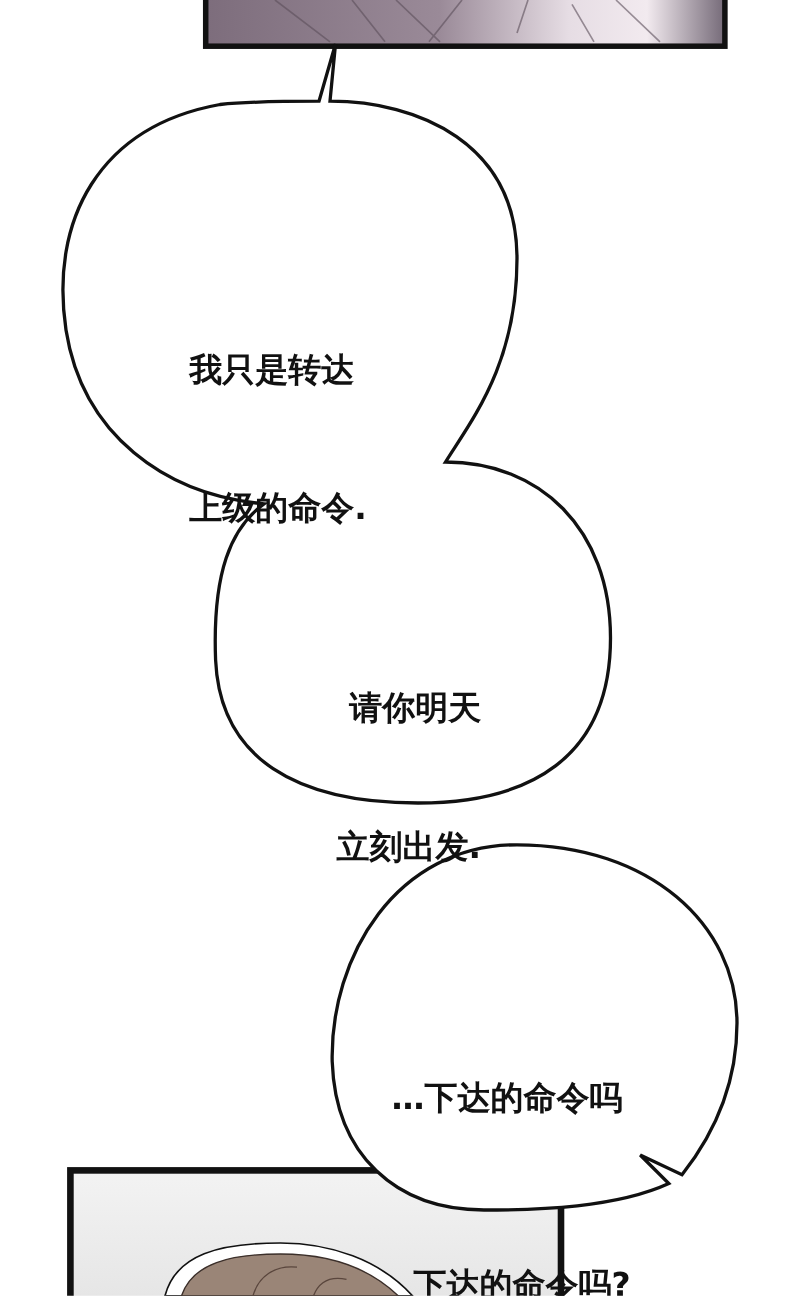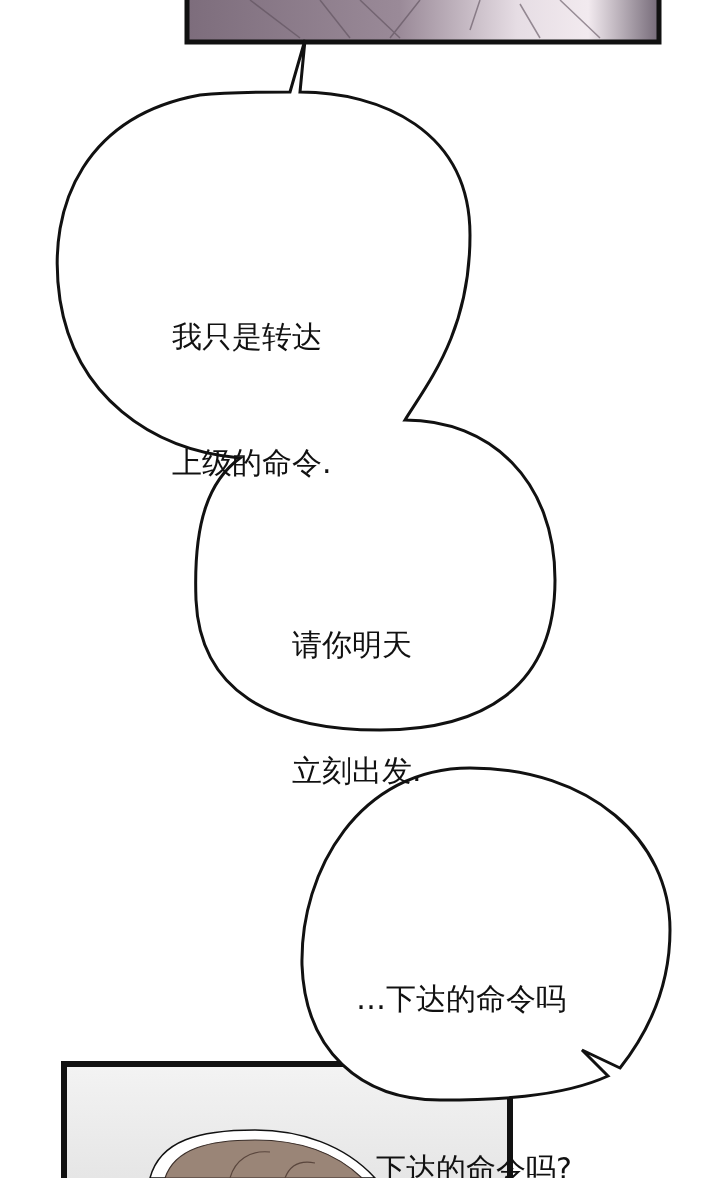--- a/index.html
+++ b/index.html
@@ -7,21 +7,21 @@
     .layer { position: absolute; left: 0; top: 0; width: 720px; height: 1178px; }
     .bubble-text {
       position: absolute;
       color: #111111;
       font-family: "DejaVu Sans", sans-serif;
       font-size: 30px;
       line-height: 42px;
       letter-spacing: 0px;
       white-space: pre;
     }
-    .line { display: block; }
+    .line { display: block; font-weight: bold; }
   </style>
 </head>
 <body>
 
 <svg class="layer" viewBox="0 0 720 1178" width="720" height="1178" xmlns="http://www.w3.org/2000/svg">
   <defs>
     <linearGradient id="topPanelGrad" x1="0" y1="0" x2="1" y2="0">
       <stop offset="0" stop-color="#7d6d7c"></stop>
       <stop offset="0.45" stop-color="#9a8a98"></stop>
       <stop offset="0.7" stop-color="#e6dde4"></stop>
@@ -75,21 +75,21 @@
       C 360 1100, 305 1050, 302 965
       C 300 870, 360 768, 470 768 Z" fill="#ffffff" stroke="#111111" stroke-width="3" stroke-linejoin="miter"></path>
   </g>
 </svg>
 
 <div class="bubble-text" style="left:172px; top:232px;">
   <span class="line">我只是转达</span>
   <span class="line">上级的命令.</span>
 </div>
 
-<div class="bubble-text" style="left:292px; top:540px;">
+<div class="bubble-text" style="left:306px; top:540px;text-align:right;">
   <span class="line">请你明天</span>
   <span class="line">立刻出发.</span>
 </div>
 
 <div class="bubble-text" style="left:356px; top:894px;">
   <span class="line">…下达的命令吗</span>
   <span class="line" style="padding-left:20px;margin-top:44px;">下达的命令吗?</span>
 </div>
 
 </body></html>

